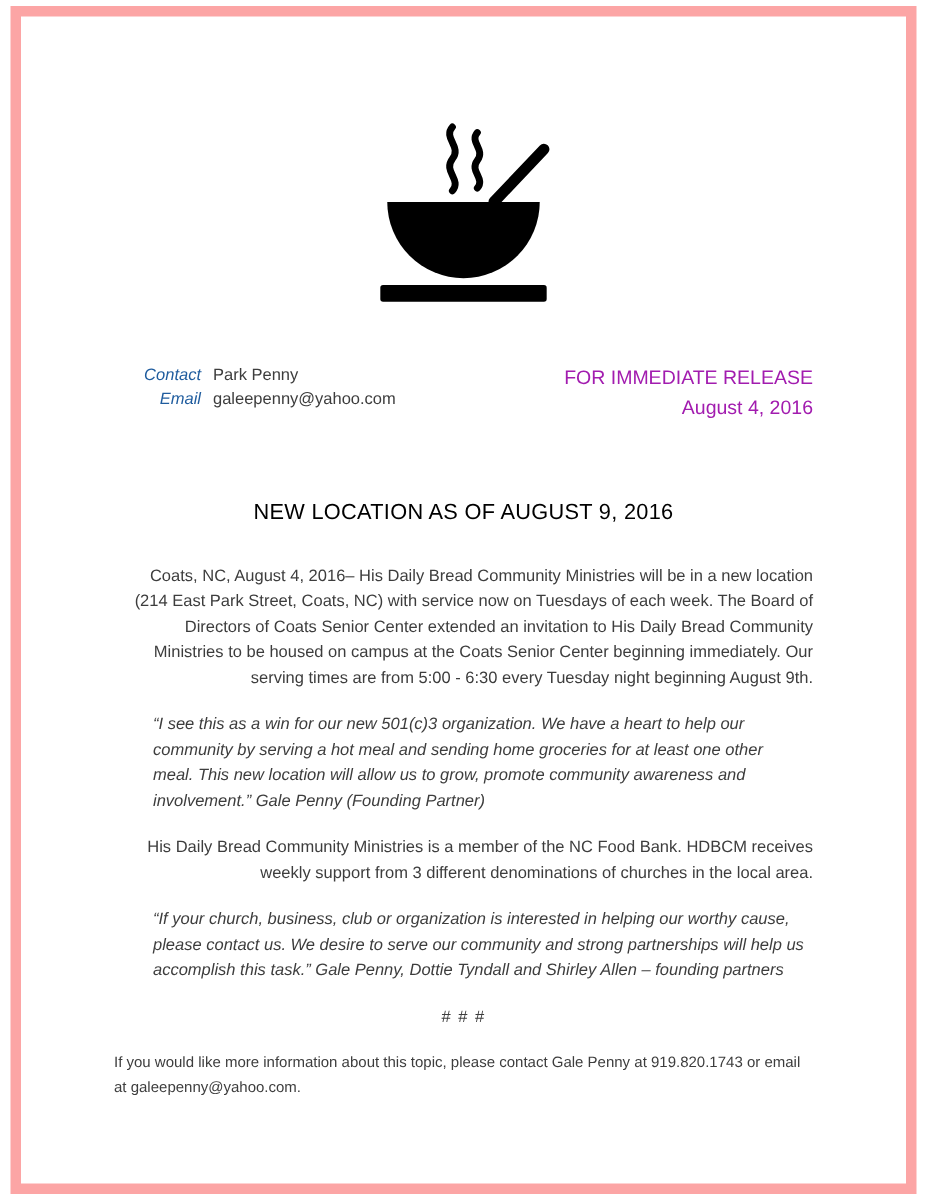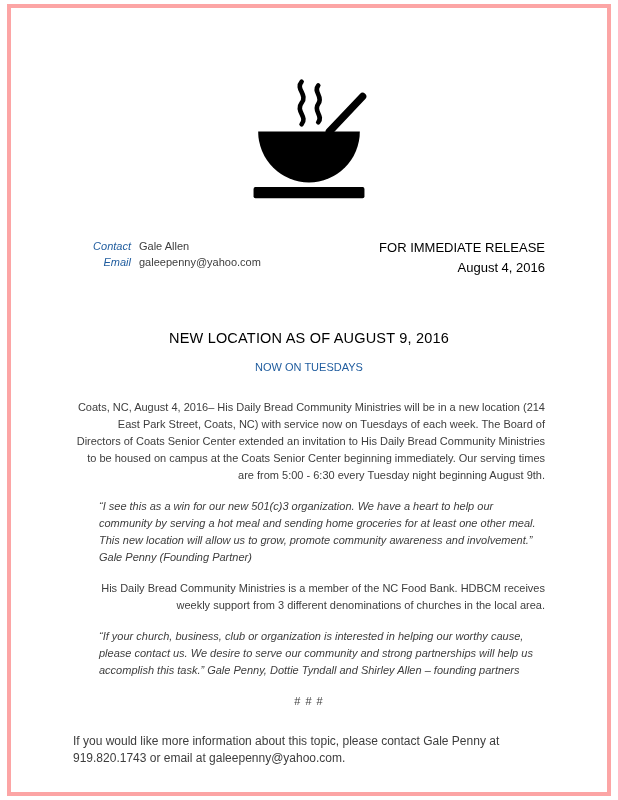--- a/index.html
+++ b/index.html
@@ -11,21 +11,21 @@
   .page {
     width: 618px;
     height: 800px;
     background: #ffffff;
     position: relative;
     box-sizing: border-box;
   }
   .frame {
     position: absolute;
     top: 4px; left: 7px; right: 7px; bottom: 4px;
-    border: 4px solid #fca5a5;
+    border: 7px solid #fca5a5;
     background: #ffffff;
     box-sizing: border-box;
     overflow: hidden;
   }
   .content {
     padding: 0 62px;
   }
   
   .logo-wrap {
     margin-top: 70px;
@@ -50,21 +50,21 @@
     width: 58px;
     text-align: right;
     font-style: italic;
     color: #1f5c9e;
     margin-right: 8px;
     flex: none;
   }
   .contact-value { color: #3d3d3d; }
   .release {
     text-align: right;
-    color: #000000;
+    color: #a21caf;
     font-size: 13px;
     line-height: 20px;
   }
   
   .headline {
     margin-top: 52px;
     text-align: center;
     color: #000000;
     font-size: 14.5px;
     letter-spacing: 0.2px;
@@ -94,22 +94,22 @@
   }
   .para.tight { margin-top: 14px; }
   .end-marker {
     margin-top: 16px;
     text-align: center;
     font-size: 11px;
     color: #3d3d3d;
     letter-spacing: 1px;
   }
   .closing {
-    margin-top: 26px;
-    font-size: 12px;
+    margin-top: 16px;
+    font-size: 10px;
     line-height: 17px;
     color: #3d3d3d;
   }
 </style>
 </head>
 <body>
 
 <div class="page">
   <div class="frame">
 
@@ -128,35 +128,34 @@
         </svg>
       </span>
     </div>
 
     <div class="content">
 
       <div class="info-row">
         <div class="contact-table">
           <div class="contact-line">
             <span class="contact-label">Contact</span>
-            <span class="contact-value">Gale Allen</span>
+            <span class="contact-value">Park Penny</span>
           </div>
           <div class="contact-line">
             <span class="contact-label">Email</span>
             <span class="contact-value">galeepenny@yahoo.com</span>
           </div>
         </div>
         <div class="release">
           <div>FOR IMMEDIATE RELEASE</div>
           <div>August 4, 2016</div>
         </div>
       </div>
 
       <div class="headline">NEW LOCATION AS OF AUGUST 9, 2016</div>
-      <div class="subheadline">NOW ON TUESDAYS</div>
 
       <div class="para">Coats, NC, August 4, 2016– His Daily Bread Community Ministries will be in a new location (214 East Park Street, Coats, NC) with service now on Tuesdays of each week. The Board of Directors of Coats Senior Center extended an invitation to His Daily Bread Community Ministries to be housed on campus at the Coats Senior Center beginning immediately. Our serving times are from 5:00 - 6:30 every Tuesday night beginning August 9th.</div>
 
       <div class="quote">“I see this as a win for our new 501(c)3 organization.  We have a heart to help our community by serving a hot meal and sending home groceries for at least one other meal.  This new location will allow us to grow, promote community awareness and involvement.”  Gale Penny (Founding Partner)</div>
 
       <div class="para tight">His Daily Bread Community Ministries is a member of the NC Food Bank.  HDBCM receives weekly support from 3 different denominations of churches in the local area.</div>
 
       <div class="quote">“If your church, business, club or organization is interested in helping our worthy cause, please contact us.  We desire to serve our community and strong partnerships will help us accomplish this task.” Gale Penny, Dottie Tyndall and Shirley Allen – founding partners</div>
 
       <div class="end-marker"># # #</div>

